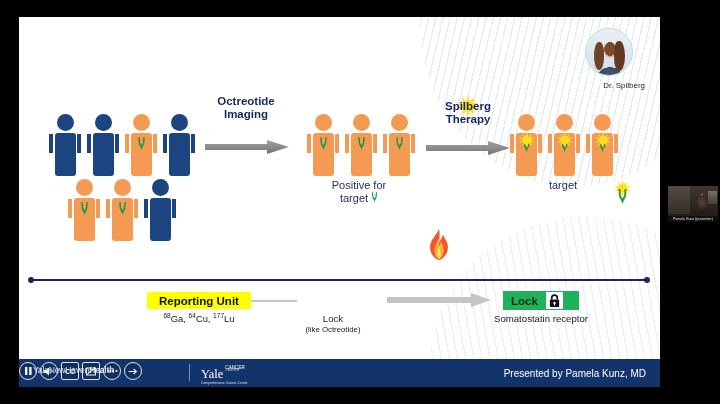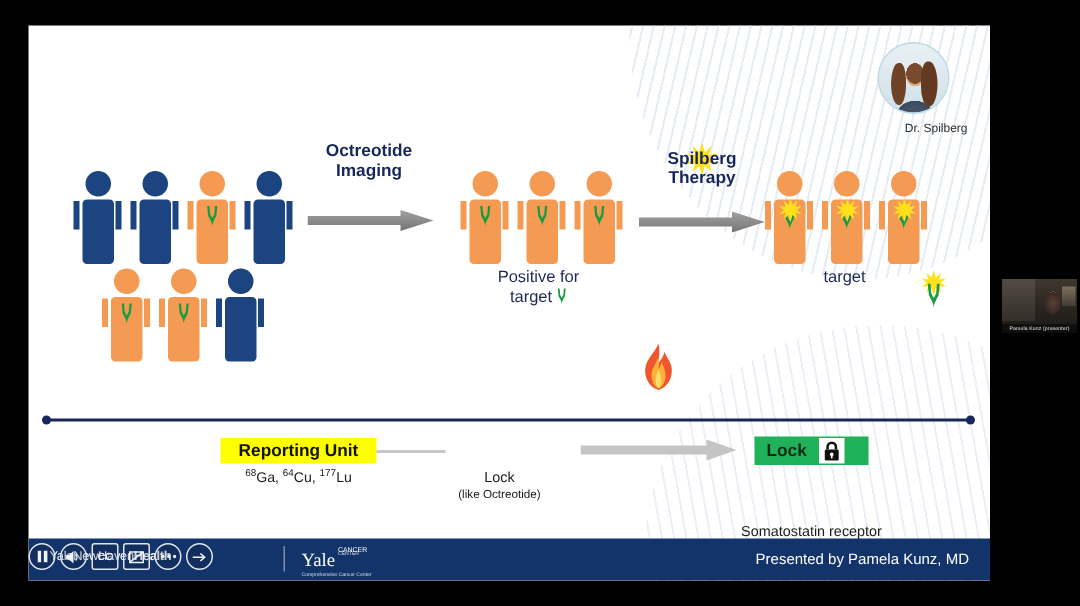--- a/index.html
+++ b/index.html
@@ -198,21 +198,21 @@
     width: 17px; height: 17px; background: #ffffff;
     display:flex; align-items:center; justify-content:center;
   }
   .chip-caption {
     position:absolute; text-align:center; color:#1b1b1b;
   }
   #cap-isotopes { left: 118px; top: 295px; width: 124px; font-size: 9.4px; }
   #cap-isotopes sup { font-size: 6.6px; }
   #cap-dota { left: 268px; top: 296px; width: 92px; font-size: 9.6px; line-height:1.2; }
   #cap-dota .small { font-size: 7.8px; }
-  #cap-lock { left: 446px; top: 296px; width: 152px; font-size: 9.6px; margin-top: 36px; }
+  #cap-lock { left: 446px; top: 296px; width: 152px; font-size: 9.6px; }
 
   #connector-line {
     position:absolute; left: 232px; top: 283px; width: 46px; height: 1.6px;
     background: #c8c8c8;
   }
   #bottom-arrow { position:absolute; left: 368px; top: 276px; width: 104px; height: 14px; }
   #bottom-arrow svg { display:block; width:100%; height:100%; }
 
   
   #slide-footer {

